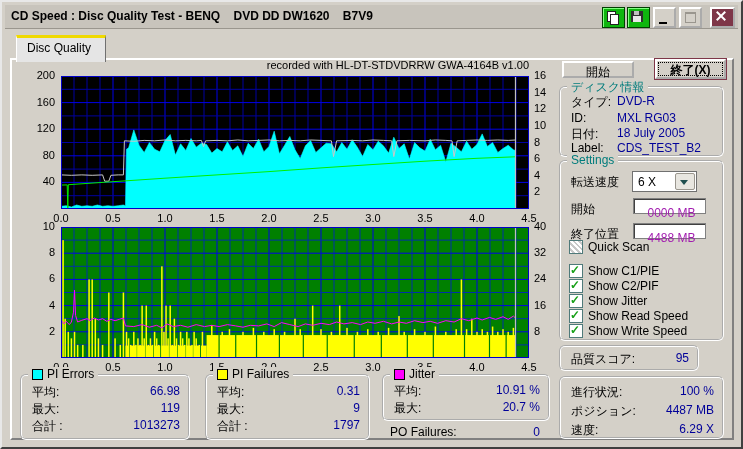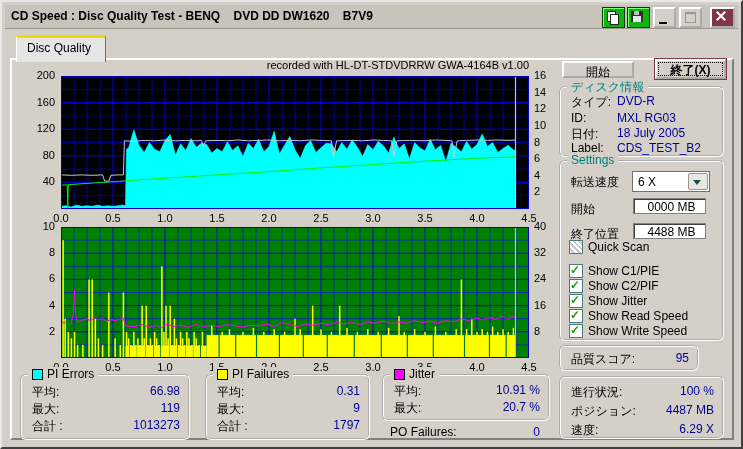--- a/index.html
+++ b/index.html
@@ -39,21 +39,21 @@
   .gtitle{position:absolute;top:-9px;left:6px;background:#D4D0C8;padding:0 4px;font-size:12px;color:#007C7C;white-space:nowrap;}
   .gtitle.black{color:#000;display:flex;align-items:center;gap:4px;}
   .sw{display:inline-block;width:9px;height:9px;border:1px solid #000;}
   .row{position:absolute;left:10px;right:8px;font-size:12px;color:#000;display:flex;}
   .row .lab{flex:0 0 auto;}
   .row .val{margin-left:auto;color:#000099;}
   .row .val2{position:absolute;left:46px;color:#000099;}
   
   .btn{position:absolute;background:#D4D0C8;border:2px outset #FFF;font-size:12px;color:#000;text-align:center;box-sizing:border-box;padding-top:1px;}
   .btn.exit{box-shadow:0 0 0 1px #7E3648;outline:1px dotted #000;outline-offset:-4px;font-weight:bold;}
-  .field{position:absolute;background:#FFF;border:1px solid #808080;box-shadow:inset 1px 1px 0 #404040;font-size:12px;color:#000000;padding:1px 0 0 4px;box-sizing:border-box;}
+  .field{position:absolute;background:#FFF;border:1px solid #808080;box-shadow:inset 1px 1px 0 #404040;font-size:12px;color:#a21caf;padding:7px 0 0 4px;box-sizing:border-box;}
   .combo{position:absolute;background:#FFF;border:1px solid #707070;box-sizing:border-box;font-size:12px;color:#000;}
   .combo .cv{position:absolute;left:5px;top:3px;}
   .combo .cbtn{position:absolute;right:1px;top:1px;bottom:1px;width:18px;background:#E8E6E0;border:1px solid #9A968E;border-radius:2px;}
   .combo .cbtn::after{content:"";position:absolute;left:4px;top:6px;border-left:4px solid transparent;border-right:4px solid transparent;border-top:5px solid #1F4F4F;}
   .checkrow{position:absolute;display:flex;align-items:center;gap:5px;font-size:12px;color:#000;}
   .checkbox{width:12px;height:12px;background:#FFF;border:1px solid #4F7A7A;position:relative;flex:0 0 auto;}
   .checkbox.checked::after{content:"✓";position:absolute;left:0px;top:-2px;font-size:12px;font-weight:bold;color:#18A018;}
   .checkbox.unchecked{background:repeating-linear-gradient(45deg,#FFF,#FFF 2px,#C8C8C8 2px,#C8C8C8 4px);}
   .porow{position:absolute;font-size:12px;color:#000;display:flex;}
   .porow .val{color:#000099;margin-left:auto;}
@@ -431,21 +431,21 @@
           <span class="lab">Label:</span>
           <span class="val2">CDS_TEST_B2</span>
         </div>
     </div>
 
     <div class="groupbox" style="left:557px;top:158px;width:165px;height:181px;">
       <span class="gtitle">Settings</span>
       <div class="row" style="top:12px;">
           <span class="lab">転送速度</span>
         </div>
-      <div class="combo" style="left:71px;top:9px;width:78px;height:21px;">
+      <div class="combo" style="left:71px;top:9px;width:65px;height:21px;">
         <span class="cv">6 X</span>
         <span class="cbtn"></span>
       </div>
       <div class="row" style="top:39px;">
           <span class="lab">開始</span>
         </div>
       <div class="field" style="left:72px;top:36px;width:73px;height:16px;">0000 MB</div>
       <div class="row" style="top:64px;">
           <span class="lab">終了位置</span>
         </div>

